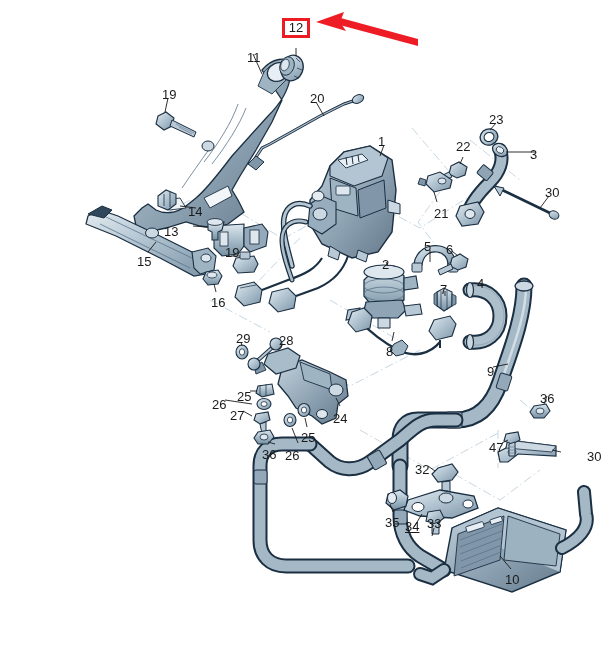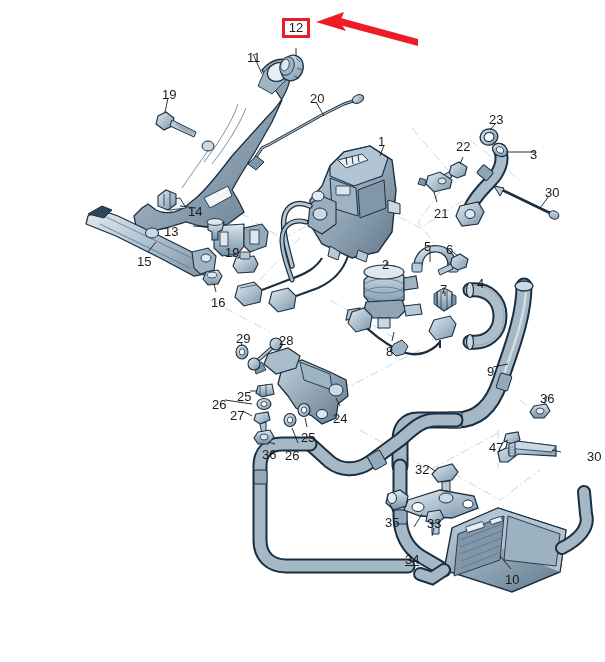--- a/index.html
+++ b/index.html
@@ -466,21 +466,21 @@
       <div class="callout" style="left: 301px; top: 431px;">25</div>
       <div class="callout" style="left: 212px; top: 398px;">26</div>
       <div class="callout" style="left: 285px; top: 449px;">26</div>
       <div class="callout" style="left: 230px; top: 409px;">27</div>
       <div class="callout" style="left: 279px; top: 334px;">28</div>
       <div class="callout" style="left: 236px; top: 332px;">29</div>
       <div class="callout" style="left: 587px; top: 450px;">30</div>
       <div class="callout" style="left: 489px; top: 441px;">47</div>
       <div class="callout" style="left: 415px; top: 463px;">32</div>
       <div class="callout" style="left: 427px; top: 517px;">33</div>
-      <div class="callout" style="left: 405px; top: 553px; text-decoration: underline;">34</div>
+      <div class="callout" style="left: 405px; top: 520px; text-decoration: underline;">34</div>
       <div class="callout" style="left: 385px; top: 516px;">35</div>
       <div class="callout" style="left: 262px; top: 448px;">36</div>
       <div class="callout" style="left: 540px; top: 392px;">36</div>
     </div>
 
 <div class="callout-hl" id="hl-box" style="left: 282px; top: 18px; width: 28px; height: 20px; border-color: rgb(236, 28, 36);">
   <span>12</span>
 </div>
 
 </div>

